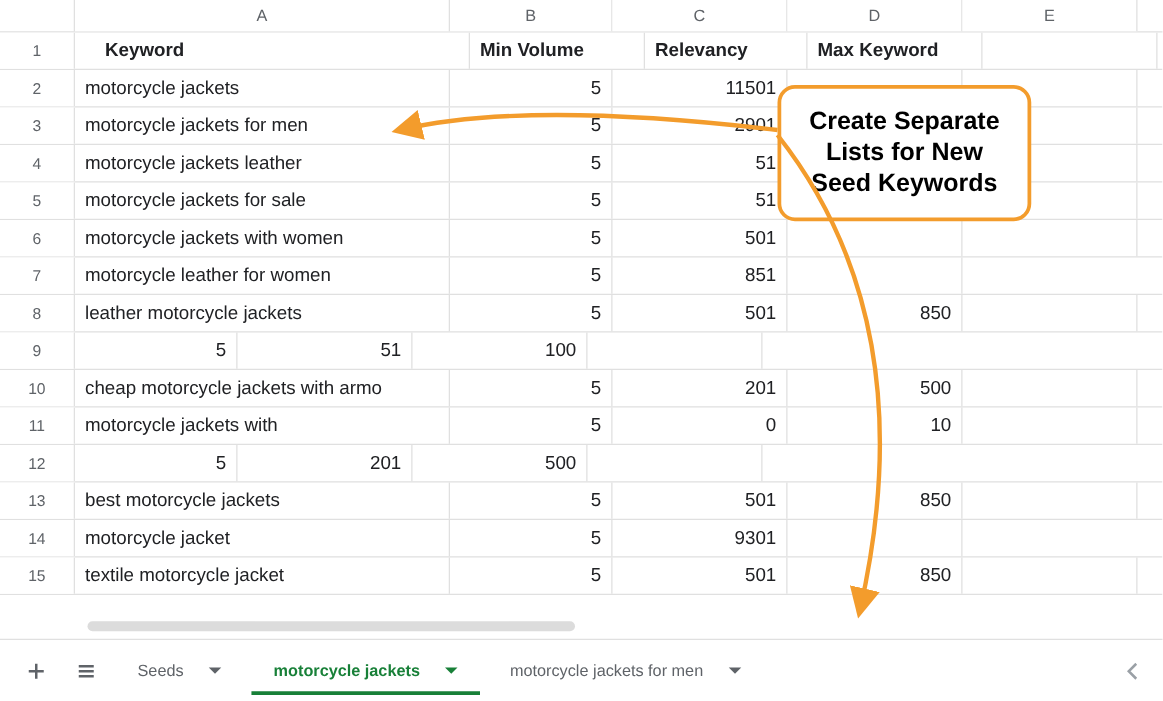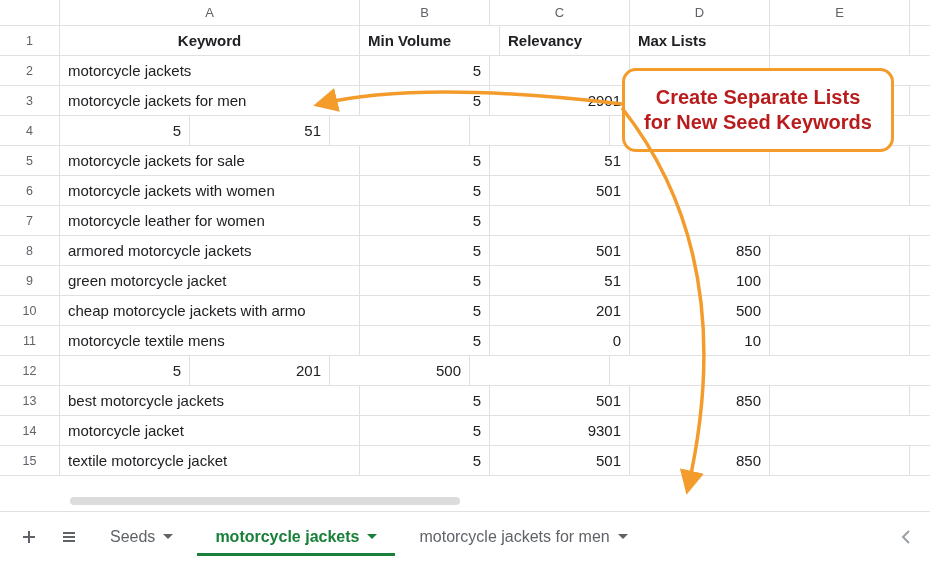--- a/index.html
+++ b/index.html
@@ -67,21 +67,21 @@
   .cell {
     border-right: 1px solid #e0e0e0;
     padding: 0 8px;
     line-height: 30px;
     overflow: hidden;
     white-space: nowrap;
     font-size: 15px;
   }
   .cell.col-B, .cell.col-C, .cell.col-D { text-align: right; }
   .header-row .cell { font-weight: 700; text-align: left; }
-  .header-row .cell.col-A { text-align: center; }
+  .header-row .cell.col-A { text-align: left; margin-left: 16px; }
   .header-row .cell.col-B,
   .header-row .cell.col-C,
   .header-row .cell.col-D { text-align: left; }
 
   
   .h-scroll {
     position: absolute;
     left: 70px;
     width: 390px;
     height: 8px;
@@ -108,22 +108,22 @@
     color: #5f6368;
     cursor: pointer;
     border-radius: 4px;
   }
   .tab-btn svg { display: block; }
   .sheet-tab {
     height: 38px;
     padding: 0 18px;
     display: flex;
     align-items: center;
-    gap: 8px;
-    font-size: 16px;
+    gap: 20px;
+    font-size: 13px;
     color: #5f6368;
     cursor: pointer;
     border-radius: 4px 4px 0 0;
   }
   .sheet-tab.active {
     color: #188038;
     font-weight: 600;
     box-shadow: inset 0 -3px 0 #188038;
     background: #fff;
   }
@@ -140,29 +140,29 @@
     display: flex; align-items: center; justify-content: center;
     cursor: pointer;
   }
   .tab-scroll svg { display:block; }
 
   
   .callout {
     position: absolute;
     top: 68px;
     left: 622px;
-    width: 272px;
+    width: 203px;
     padding: 14px 18px;
     border: 3px solid #F39C2C;
     border-radius: 14px;
     background: #fff;
     text-align: center;
     font-size: 20px;
     font-weight: 700;
-    color: #b91c1c;
+    color: #000000;
     line-height: 1.25;
   }
 
   
   .arrow-svg {
     position: absolute;
     top: 88px;
     left: 300px;
     width: 480px;
     height: 430px;
@@ -183,41 +183,43 @@
     <div class="col-header col-E">E</div>
   </div>
 
   <div class="grid-rows">
 
     <div class="row header-row">
       <div class="row-num">1</div>
       <div class="cell col-A">Keyword</div>
       <div class="cell col-C">Min Volume</div>
       <div class="cell col-B">Relevancy</div>
-      <div class="cell col-D">Max Lists</div>
+      <div class="cell col-D">Max Keyword</div>
       <div class="cell col-E"></div>
     </div>
 
     <div class="row">
       <div class="row-num">2</div>
       <div class="cell col-A">motorcycle jackets</div>
       <div class="cell col-B">5</div>
+      <div class="cell col-C">11501</div>
       <div class="cell col-D"></div>
       <div class="cell col-E"></div>
     </div>
     <div class="row">
       <div class="row-num">3</div>
       <div class="cell col-A">motorcycle jackets for men</div>
       <div class="cell col-B">5</div>
       <div class="cell col-C">2901</div>
       <div class="cell col-D"></div>
       <div class="cell col-E"></div>
     </div>
     <div class="row">
       <div class="row-num">4</div>
+      <div class="cell col-A">motorcycle jackets leather</div>
       <div class="cell col-B">5</div>
       <div class="cell col-C">51</div>
       <div class="cell col-D"></div>
       <div class="cell col-E"></div>
     </div>
     <div class="row">
       <div class="row-num">5</div>
       <div class="cell col-A">motorcycle jackets for sale</div>
       <div class="cell col-B">5</div>
       <div class="cell col-C">51</div>
@@ -229,49 +231,49 @@
       <div class="cell col-A">motorcycle jackets with women</div>
       <div class="cell col-B">5</div>
       <div class="cell col-C">501</div>
       <div class="cell col-D"></div>
       <div class="cell col-E"></div>
     </div>
     <div class="row">
       <div class="row-num">7</div>
       <div class="cell col-A">motorcycle leather for women</div>
       <div class="cell col-B">5</div>
+      <div class="cell col-C">851</div>
       <div class="cell col-E"></div>
     </div>
     <div class="row">
       <div class="row-num">8</div>
-      <div class="cell col-A">armored motorcycle jackets</div>
+      <div class="cell col-A">leather motorcycle jackets</div>
       <div class="cell col-B">5</div>
       <div class="cell col-C">501</div>
       <div class="cell col-D">850</div>
       <div class="cell col-E"></div>
     </div>
     <div class="row">
       <div class="row-num">9</div>
-      <div class="cell col-A">green motorcycle jacket</div>
       <div class="cell col-B">5</div>
       <div class="cell col-C">51</div>
       <div class="cell col-D">100</div>
       <div class="cell col-E"></div>
     </div>
     <div class="row">
       <div class="row-num">10</div>
       <div class="cell col-A">cheap motorcycle jackets with armo</div>
       <div class="cell col-B">5</div>
       <div class="cell col-C">201</div>
       <div class="cell col-D">500</div>
       <div class="cell col-E"></div>
     </div>
     <div class="row">
       <div class="row-num">11</div>
-      <div class="cell col-A">motorcycle textile mens</div>
+      <div class="cell col-A">motorcycle jackets with</div>
       <div class="cell col-B">5</div>
       <div class="cell col-C">0</div>
       <div class="cell col-D">10</div>
       <div class="cell col-E"></div>
     </div>
     <div class="row">
       <div class="row-num">12</div>
       <div class="cell col-B">5</div>
       <div class="cell col-C">201</div>
       <div class="cell col-D">500</div>

